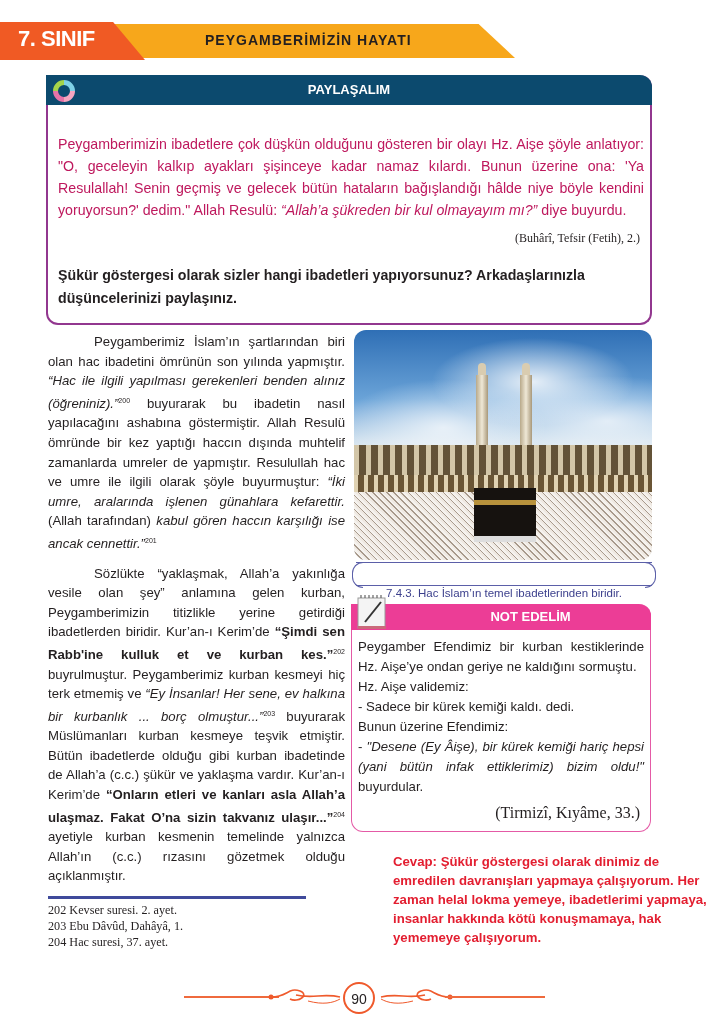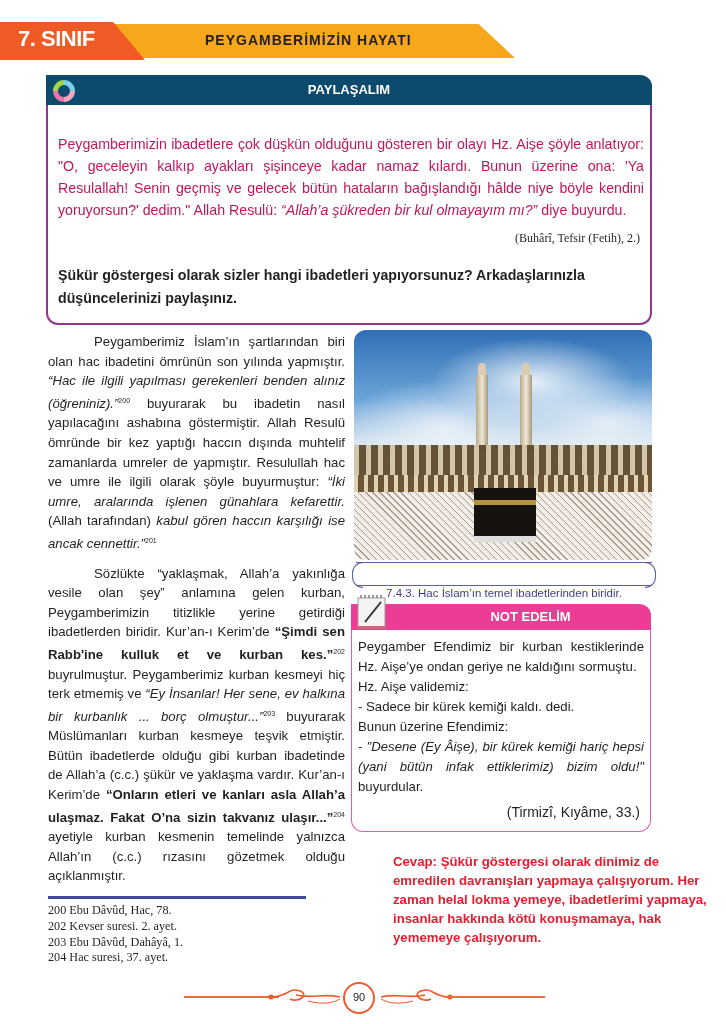--- a/index.html
+++ b/index.html
@@ -82,32 +82,32 @@
 
   
   .note { position: absolute; left: 351px; top: 604px; width: 300px; height: 228px;
     border: 1.5px solid #e45aa6; border-top: none; border-radius: 0 12px 12px 12px; }
   .note-head { position: absolute; left: -1.5px; top: 0; width: 300px; height: 26px; background: #ec3d96; border-radius: 0 12px 0 0; }
   .note-head-label { position: absolute; left: 60px; right: 0; top: 5px; text-align: center;
     font-family: "Liberation Sans", sans-serif; font-weight: bold; font-size: 13px; color: #fff; }
   .note-icon { position: absolute; left: 3px; top: -12px; width: 34px; height: 38px; }
   .note-body { position: absolute; left: 6px; top: 33px; width: 286px;
     font-family: "Liberation Sans", sans-serif; font-size: 13.2px; line-height: 20px; color: #231f20; text-align: justify; }
-  .note-source { position: absolute; right: 10px; top: 200px; font-family: Liberation Sans, sans-serif; font-size: 14px; color: #231f20; }
+  .note-source { position: absolute; right: 10px; top: 200px; font-family: Liberation Serif, serif; font-size: 16px; color: #231f20; }
 
   
   .ans { position: absolute; left: 393px; top: 852px; width: 330px;
     font-family: "Liberation Sans", sans-serif; font-weight: bold; font-size: 13.2px; line-height: 19px; color: #e31e30; }
 
   
   .pg-line-l { position: absolute; left: 184px; top: 996px; width: 95px; height: 1.5px; background: #ef6a3d; }
   .pg-line-r { position: absolute; left: 445px; top: 996px; width: 100px; height: 1.5px; background: #ef6a3d; }
   .pg-orn { position: absolute; top: 985px; width: 75px; height: 22px; }
   .pg-circle { position: absolute; left: 343px; top: 982px; width: 32px; height: 32px; border: 2px solid #ef5a2c; border-radius: 50%; background: #fff; }
-  .pg-num { position: absolute; left: 0; right: 0; top: 7px; text-align: center; font-family: "Liberation Sans", sans-serif; font-size: 11px; color: #231f20; }
+  .pg-num { position: absolute; left: 0; right: 0; top: 7px; text-align: center; font-family: "Liberation Sans", sans-serif; font-size: 14px; color: #231f20; }
 </style>
 </head>
 <body>
 
 <div class="hdr">
   <div class="hdr-yellow"></div>
   <div class="hdr-orange"></div>
   <span class="hdr-grade">7. SINIF</span>
   <span class="hdr-title">PEYGAMBERİMİZİN HAYATI</span>
 </div>
@@ -127,21 +127,20 @@
   <div class="pay-q">Şükür göstergesi olarak sizler hangi ibadetleri yapıyorsunuz? Arkadaşlarınızla düşüncelerinizi paylaşınız.</div>
 </div>
 
 <div class="lcol">
   <p><span>Peygamberimiz İslam’ın şartlarından biri olan hac ibadetini ömrünün son yılında yapmıştır. </span><i>“Hac ile ilgili yapılması gerekenleri benden alınız (öğreniniz).”</i><sup>200</sup><span> buyurarak bu ibadetin nasıl yapılacağını ashabına göstermiştir. Allah Resulü ömründe bir kez yaptığı haccın dışında muhtelif zamanlarda umreler de yapmıştır. Resulullah hac ve umre ile ilgili olarak şöyle buyurmuştur: </span><i>“İki umre, aralarında işlenen günahlara kefarettir.</i><span> (Allah tarafından) </span><i>kabul gören haccın karşılığı ise ancak cennettir.”</i><sup>201</sup></p>
   <p><span>Sözlükte “yaklaşmak, Allah’a yakınlığa vesile olan şey” anlamına gelen kurban, Peygamberimizin titizlikle yerine getirdiği ibadetlerden biridir. Kur’an-ı Kerim’de </span><b>“Şimdi sen Rabb'ine kulluk et ve kurban kes.”</b><sup>202</sup><span> buyrulmuştur.  Peygamberimiz kurban kesmeyi hiç terk etmemiş ve </span><i>“Ey İnsanlar! Her sene, ev halkına bir kurbanlık ... borç olmuştur...”</i><sup>203</sup><span> buyurarak Müslümanları kurban kesmeye teşvik etmiştir. Bütün ibadetlerde olduğu gibi kurban ibadetinde de Allah’a (c.c.) şükür ve yaklaşma vardır. Kur’an-ı Kerim’de </span><b>“Onların etleri ve kanları asla Allah’a ulaşmaz. Fakat O’na sizin takvanız ulaşır...”</b><sup>204</sup><span> ayetiyle kurban kesmenin temelinde yalnızca Allah’ın (c.c.) rızasını gözetmek olduğu açıklanmıştır.</span></p>
 </div>
 
 <div class="fn-rule"></div>
 <div class="fn">
-  <div>200 Ebu Dâvûd, Hac, 78.</div>
   <div>202 Kevser suresi. 2. ayet.</div>
   <div>203 Ebu Dâvûd, Dahâyâ, 1.</div>
   <div>204 Hac suresi, 37. ayet.</div>
 </div>
 
 <div class="photo" title="Kaaba and Masjid al-Haram with minarets and pilgrims">
   <div class="clouds"></div>
   <div class="minaret" style="left:122px; top:45px; height:75px;"></div>
   <div class="minaret" style="left:166px; top:45px; height:75px;"></div>
   <div class="arcade"></div>

